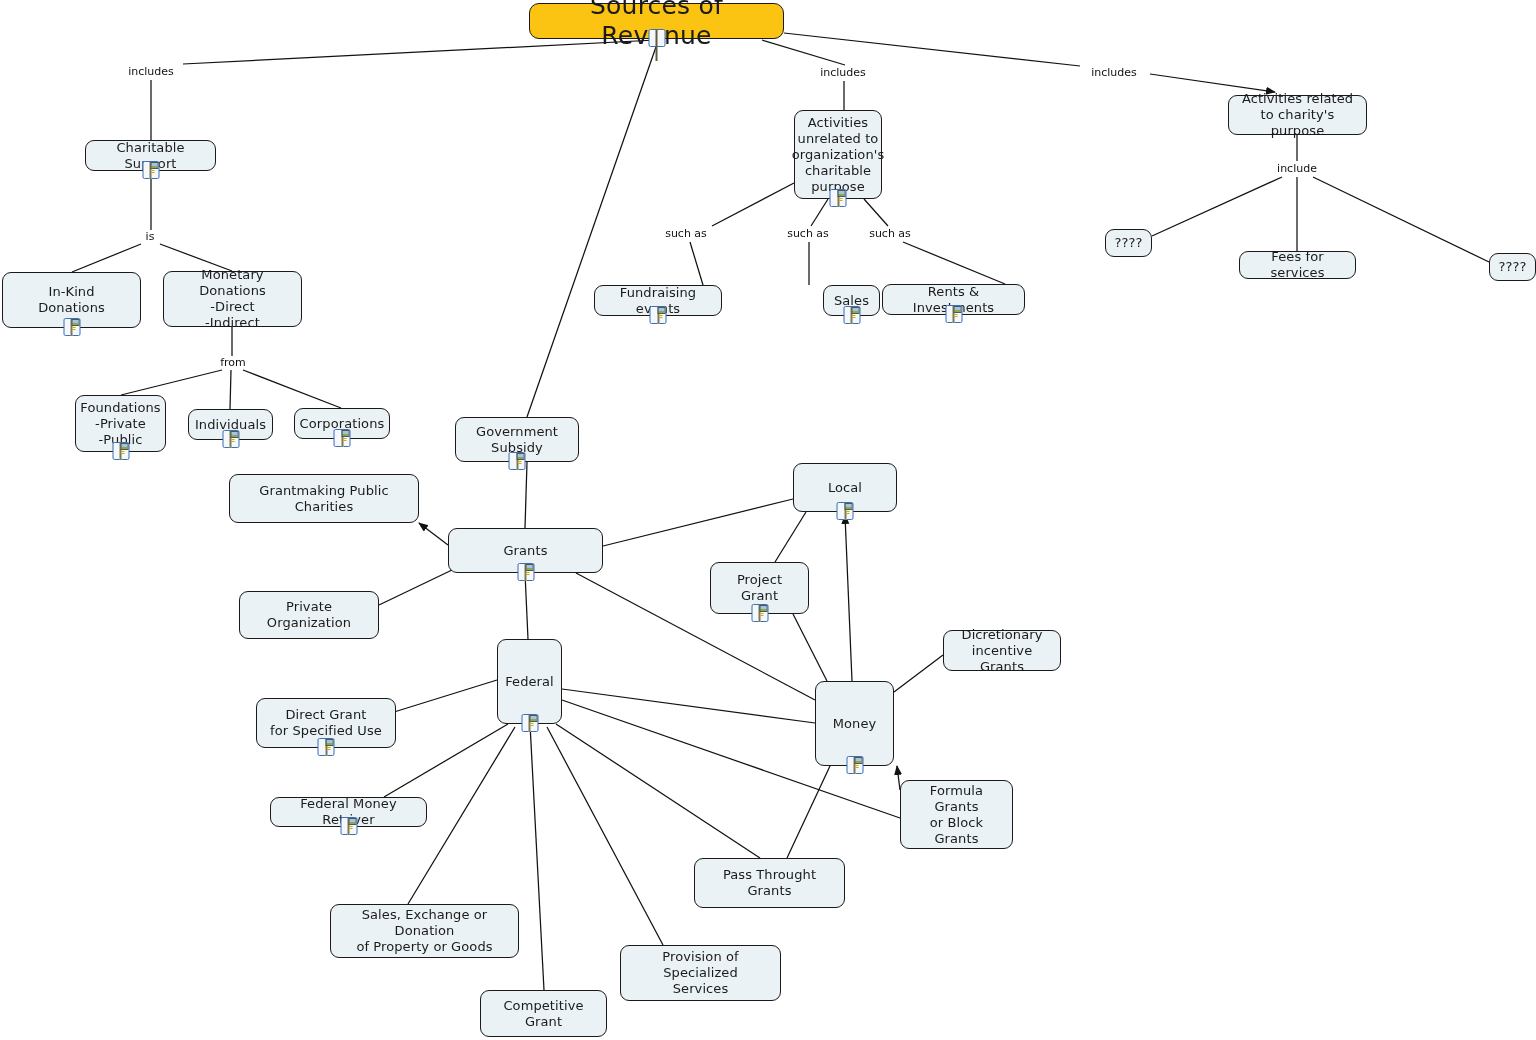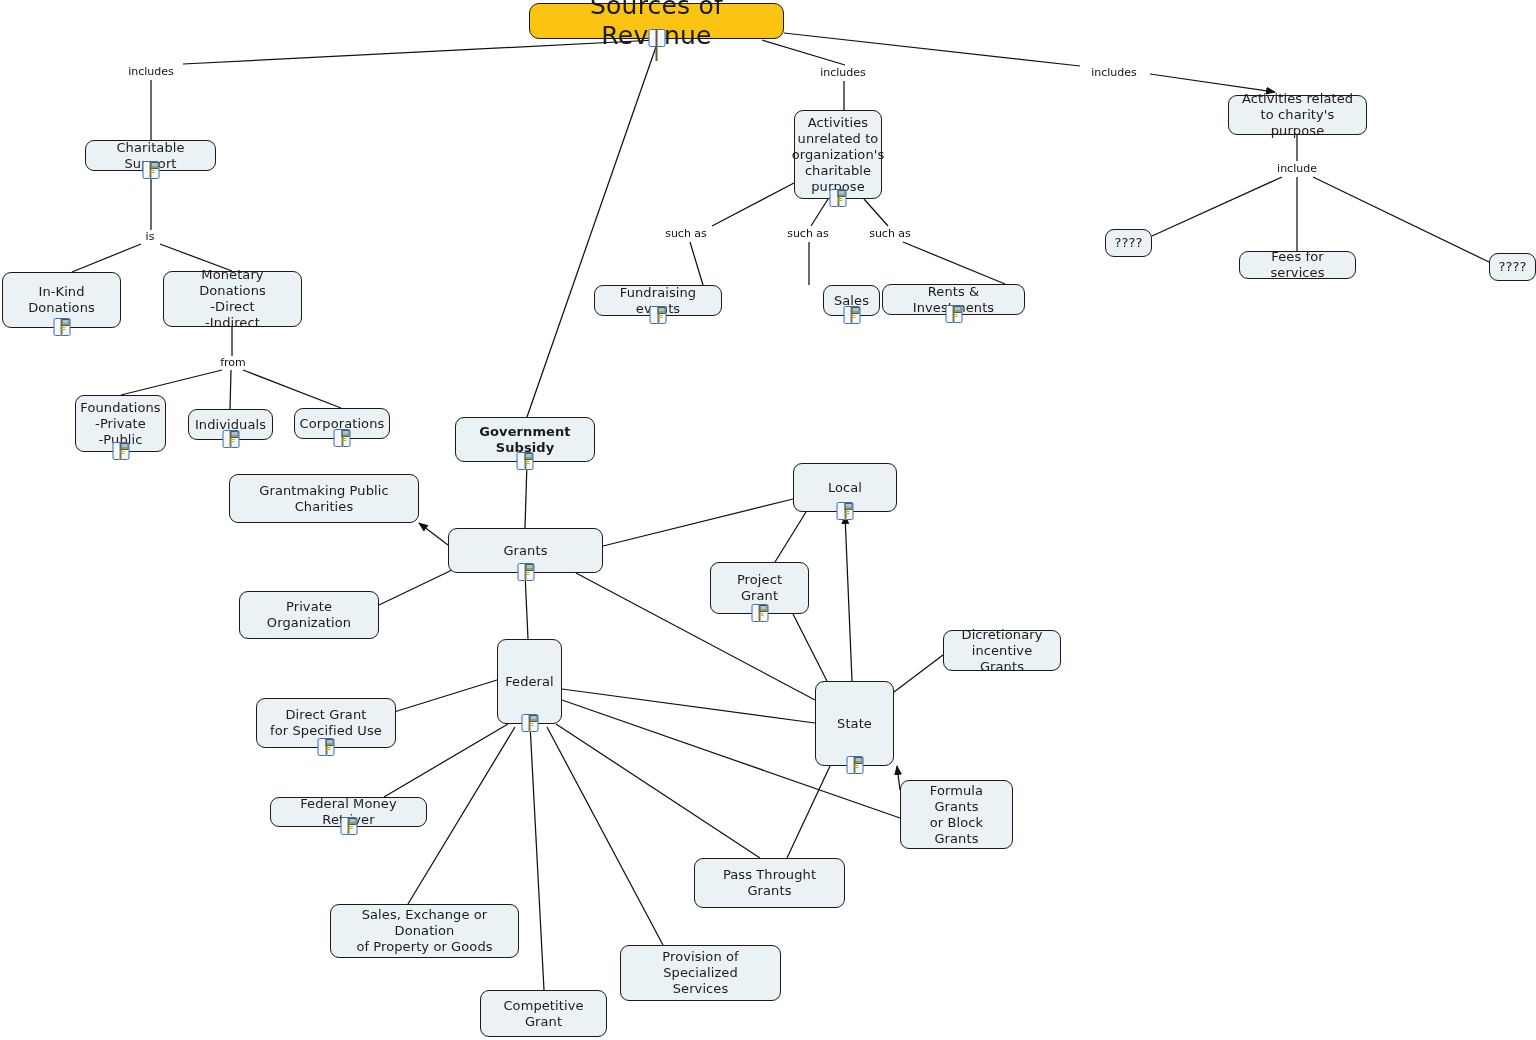--- a/index.html
+++ b/index.html
@@ -199,47 +199,47 @@
   <div id="nodes-group">
       <div class="node root" style="left: 529px; top: 3px; width: 255px; height: 36px;"><span>Sources of Revenue</span><span class="node-icon image-icon"><span class="sheet"></span></span></div>
       <div class="node" style="left: 85px; top: 140px; width: 131px; height: 31px;"><span>Charitable Support</span><span class="node-icon"><span class="sheet"></span><span class="pic"></span></span></div>
       <div class="node" style="left: 794px; top: 110px; width: 88px; height: 89px;"><span>Activities
 unrelated to
 organization's
 charitable
 purpose</span><span class="node-icon"><span class="sheet"></span><span class="pic"></span></span></div>
       <div class="node" style="left: 1228px; top: 95px; width: 139px; height: 40px;"><span>Activities related
 to charity's purpose</span></div>
-      <div class="node" style="left: 2px; top: 272px; width: 119px; height: 56px;"><span>In-Kind
+      <div class="node" style="left: 2px; top: 272px; width: 139px; height: 56px;"><span>In-Kind
 Donations</span><span class="node-icon"><span class="sheet"></span><span class="pic"></span></span></div>
       <div class="node" style="left: 163px; top: 271px; width: 139px; height: 56px;"><span>Monetary Donations
 -Direct
 -Indirect</span></div>
       <div class="node" style="left: 75px; top: 395px; width: 91px; height: 57px;"><span>Foundations
 -Private
 -Public</span><span class="node-icon"><span class="sheet"></span><span class="pic"></span></span></div>
       <div class="node" style="left: 188px; top: 409px; width: 85px; height: 31px;"><span>Individuals</span><span class="node-icon"><span class="sheet"></span><span class="pic"></span></span></div>
       <div class="node" style="left: 294px; top: 408px; width: 96px; height: 31px;"><span>Corporations</span><span class="node-icon"><span class="sheet"></span><span class="pic"></span></span></div>
       <div class="node" style="left: 594px; top: 285px; width: 128px; height: 31px;"><span>Fundraising events</span><span class="node-icon"><span class="sheet"></span><span class="pic"></span></span></div>
       <div class="node" style="left: 781px; top: 285px; width: 57px; height: 31px; margin-left: 42px;"><span>Sales</span><span class="node-icon"><span class="sheet"></span><span class="pic"></span></span></div>
       <div class="node" style="left: 882px; top: 284px; width: 143px; height: 31px;"><span>Rents &amp; Investments</span><span class="node-icon"><span class="sheet"></span><span class="pic"></span></span></div>
       <div class="node" style="left: 1105px; top: 229px; width: 47px; height: 28px;"><span>????</span></div>
       <div class="node" style="left: 1239px; top: 251px; width: 117px; height: 28px;"><span>Fees for services</span></div>
       <div class="node" style="left: 1489px; top: 253px; width: 47px; height: 28px;"><span>????</span></div>
-      <div class="node" style="left: 455px; top: 417px; width: 140px; height: 45px; font-weight: bold;"><span>Government Subsidy</span><span class="node-icon"><span class="sheet"></span><span class="pic"></span></span></div>
+      <div class="node" style="left: 455px; top: 417px; width: 124px; height: 45px;"><span>Government Subsidy</span><span class="node-icon"><span class="sheet"></span><span class="pic"></span></span></div>
       <div class="node" style="left: 229px; top: 474px; width: 190px; height: 49px;"><span>Grantmaking Public
 Charities</span></div>
       <div class="node" style="left: 448px; top: 528px; width: 155px; height: 45px;"><span>Grants</span><span class="node-icon"><span class="sheet"></span><span class="pic"></span></span></div>
       <div class="node" style="left: 239px; top: 591px; width: 140px; height: 48px;"><span>Private Organization</span></div>
       <div class="node" style="left: 793px; top: 463px; width: 104px; height: 49px;"><span>Local</span><span class="node-icon"><span class="sheet"></span><span class="pic"></span></span></div>
       <div class="node" style="left: 710px; top: 562px; width: 99px; height: 52px;"><span>Project Grant</span><span class="node-icon"><span class="sheet"></span><span class="pic"></span></span></div>
       <div class="node" style="left: 943px; top: 630px; width: 118px; height: 41px;"><span>Dicretionary
 incentive Grants</span></div>
       <div class="node" style="left: 497px; top: 639px; width: 65px; height: 85px;"><span>Federal</span><span class="node-icon"><span class="sheet"></span><span class="pic"></span></span></div>
-      <div class="node" style="left: 815px; top: 681px; width: 79px; height: 85px;"><span>State</span><span class="node-icon"><span class="sheet"></span><span class="pic"></span></span></div>
+      <div class="node" style="left: 815px; top: 681px; width: 79px; height: 85px;"><span>Money</span><span class="node-icon"><span class="sheet"></span><span class="pic"></span></span></div>
       <div class="node" style="left: 256px; top: 698px; width: 140px; height: 50px;"><span>Direct Grant
 for Specified Use</span><span class="node-icon"><span class="sheet"></span><span class="pic"></span></span></div>
       <div class="node" style="left: 900px; top: 780px; width: 113px; height: 69px;"><span>Formula Grants
 or Block Grants</span></div>
       <div class="node" style="left: 270px; top: 797px; width: 157px; height: 30px;"><span>Federal Money Retriver</span><span class="node-icon"><span class="sheet"></span><span class="pic"></span></span></div>
       <div class="node" style="left: 694px; top: 858px; width: 151px; height: 50px;"><span>Pass Throught Grants</span></div>
       <div class="node" style="left: 299px; top: 904px; width: 189px; height: 54px; margin-left: 31px;"><span>Sales, Exchange or Donation
 of Property or Goods</span></div>
       <div class="node" style="left: 620px; top: 945px; width: 161px; height: 56px;"><span>Provision of Specialized
 Services</span></div>

